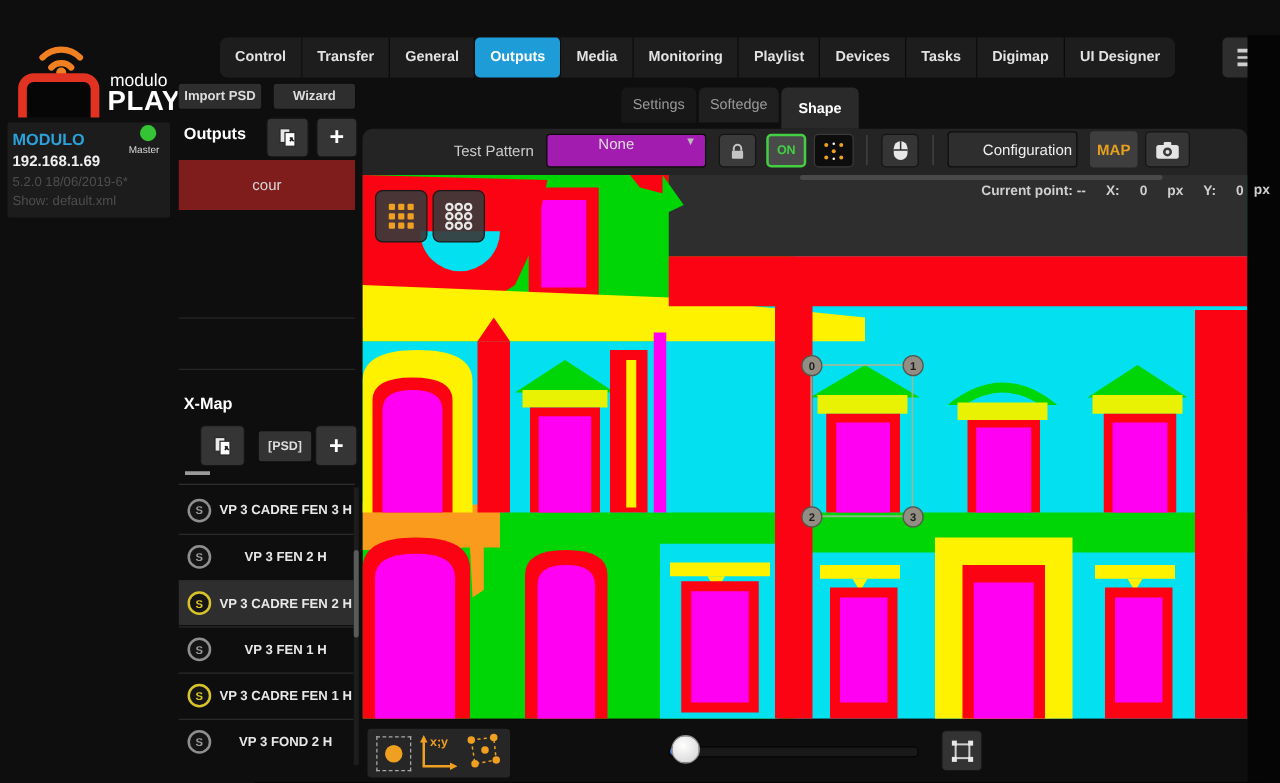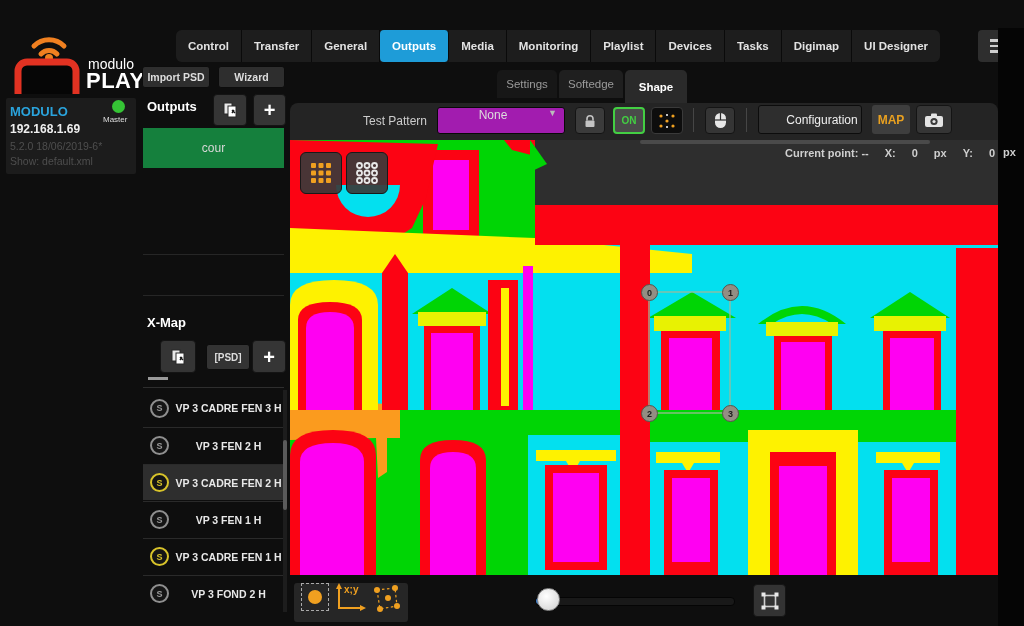--- a/index.html
+++ b/index.html
@@ -33,21 +33,21 @@
   .masterlbl{left:103px;top:115px;font-size:8px;color:#ddd;}
   
   .btn{background:#2e2e2e;border-radius:3px;color:#ddd;display:flex;align-items:center;
        justify-content:center;font-size:10.5px;font-weight:bold;border:1px solid #0c0c0c;box-sizing:border-box;}
   .iconbtn{background:#353535;border-radius:4px;display:flex;align-items:center;justify-content:center;border:1px solid #141414;box-sizing:border-box;}
   .plus{font-size:20px;color:#fff;font-weight:bold;line-height:20px;}
   
   .paneltitle{font-size:13px;font-weight:bold;color:#fff;}
   .outitem{left:143px;width:141px;height:40px;display:flex;align-items:center;justify-content:center;
            font-size:12px;color:#d8d8d8;border-top:1px solid #262626;}
-  .outitem.sel{background:#15803d;border-top:none;}
+  .outitem.sel{background:#7f1d1d;border-top:none;}
   .xitem{left:143px;width:140px;height:36px;display:flex;align-items:center;gap:5px;padding-left:7px;
          box-sizing:border-box;border-top:1px solid #2a2a2a;}
   .xitem.sel{background:#2e2e2e;}
   .xitem .lbl{flex:1;text-align:center;font-size:10.5px;font-weight:bold;color:#e8e8e8;white-space:nowrap;}
   .sbadge{width:15px;height:15px;border-radius:50%;border:2px solid #8f8f8f;color:#9a9a9a;font-size:9px;
           font-weight:bold;display:flex;align-items:center;justify-content:center;background:#151515;flex:0 0 auto;}
   .sbadge.yellow{border-color:#d8c32a;color:#d8c32a;}
   
   .subtab{height:28px;display:flex;align-items:center;justify-content:center;font-size:11.5px;color:#9a9a9a;
           background:#171717;border-radius:5px 5px 0 0;}
@@ -63,21 +63,21 @@
   .cyel{fill:#fef200;} .cyel2{fill:#e8f202;} .corange{fill:#fb9b1e;} .cdark{fill:#2e2e2e;}
   .handle{width:17px;height:17px;border-radius:50%;background:#938e83;border:1px solid #57544c;
           color:#1e1e1e;font-size:9px;font-weight:bold;display:flex;align-items:center;justify-content:center;box-sizing:border-box;}
   .gridbtn{width:40px;height:40px;background:rgba(58,58,58,.92);border:1px solid #191919;border-radius:6px;
            display:flex;align-items:center;justify-content:center;}
   
   .statustxt{font-size:11px;font-weight:bold;color:#cfcfcf;}
   
   .bottombar{left:290px;top:577px;width:708px;height:49px;background:#0e0e0e;}
   .bgroup{left:294px;top:583px;width:114px;height:39px;background:#262626;border-radius:3px;
-          display:flex;justify-content:space-around;padding:0 4px;box-sizing:border-box;}
+          display:flex;align-items:center;justify-content:space-around;padding:0 4px;box-sizing:border-box;}
   .slidertrack{left:535px;top:597px;width:198px;height:7px;background:#191919;border-radius:4px;border:1px solid #050505;}
   .sliderblue{left:536px;top:598px;width:13px;height:6px;background:#3d7cc9;border-radius:4px 0 0 4px;}
   .sliderhandle{left:537px;top:588px;width:23px;height:23px;border-radius:50%;
         background:radial-gradient(circle at 40% 35%,#ffffff,#cfcfcf);border:1px solid #8e8e8e;box-sizing:border-box;}
   .fitbtn{left:753px;top:584px;width:31px;height:31px;background:#333;border:1px solid #151515;border-radius:4px;
           display:flex;align-items:center;justify-content:center;}
   .blackstrip{left:998px;top:28px;width:26px;height:598px;background:#050505;}
   .scrlthumb{background:#5a5a5a;border-radius:2px;}
 </style>
 </head>

